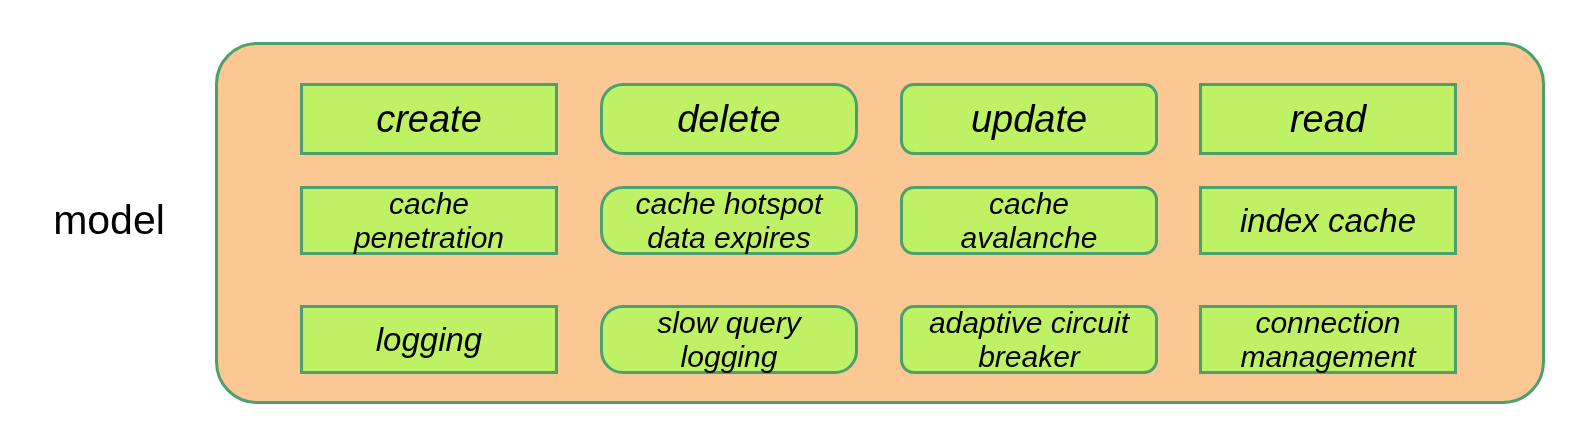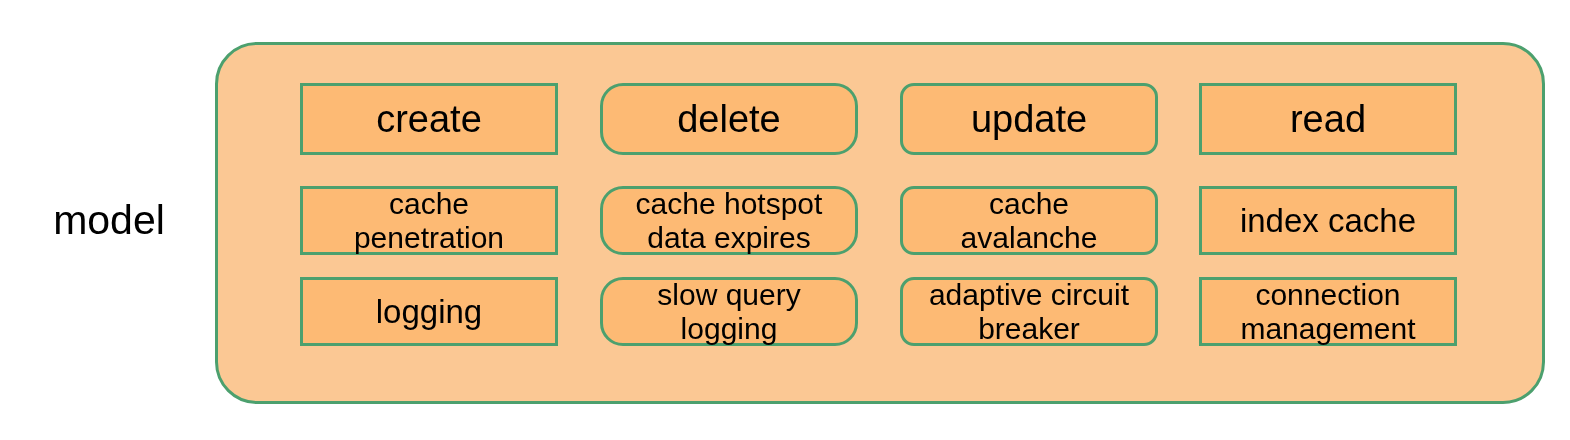--- a/index.html
+++ b/index.html
@@ -46,27 +46,28 @@
     left: 0;
     top: 0;
     width: 1570px;
     height: 440px;
     pointer-events: none;
   }
   .node {
     position: absolute;
     box-sizing: border-box;
     width: 258px;
-    background: #fdba74;
+    background: #bef264;
     border: 3px solid #4ca06e;
     display: flex;
     align-items: center;
     justify-content: center;
     text-align: center;
     color: #000000;
+    font-style: italic;
   }
   .node .node-label {
     display: block;
     white-space: pre-line;
   }
   .row-1 .node {
     height: 72px;
   }
   .row-1 .node-label {
     font-size: 38px;
@@ -83,21 +84,21 @@
   .row-3 .node.single-line .node-label {
     font-size: 33px;
     line-height: 38px;
   }
   .col-1 { left: 300px; }
   .col-2 { left: 600px; border-radius: 23px; }
   .col-3 { left: 900px; border-radius: 14px; }
   .col-4 { left: 1199px; }
   .row-1 .node { top: 83px; }
   .row-2 .node { top: 186px; }
-  .row-3 .node { top: 277px; text-align: center; }
+  .row-3 .node { top: 305px; text-align: center; }
 </style>
 </head>
 <body>
 
 <div id="diagram">
 
   <div class="group-label">model</div>
 
   <div class="container-box"></div>
 

